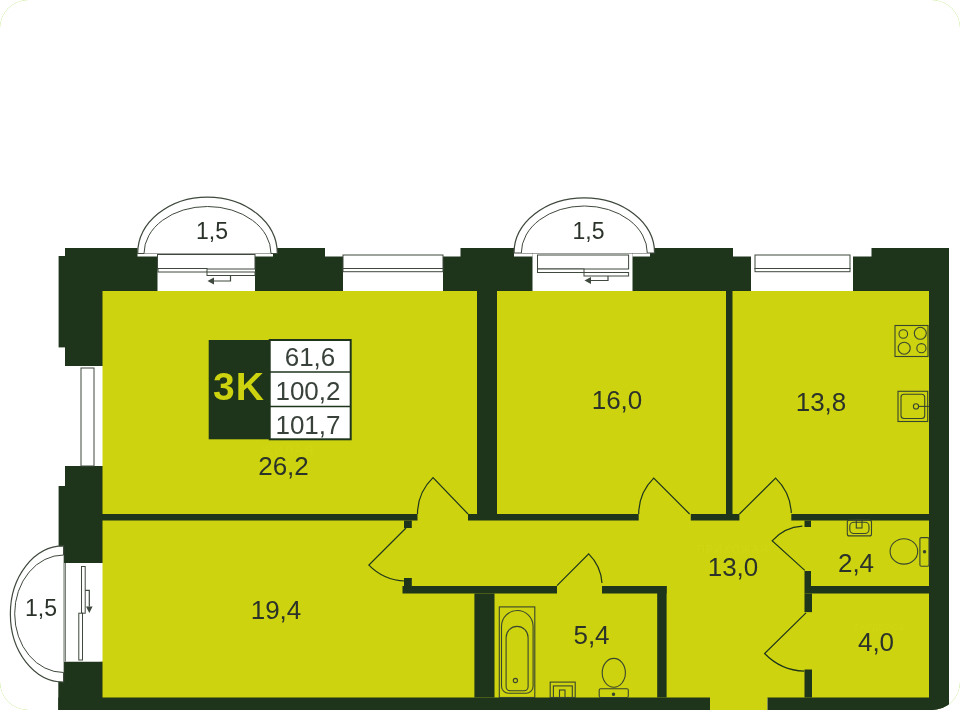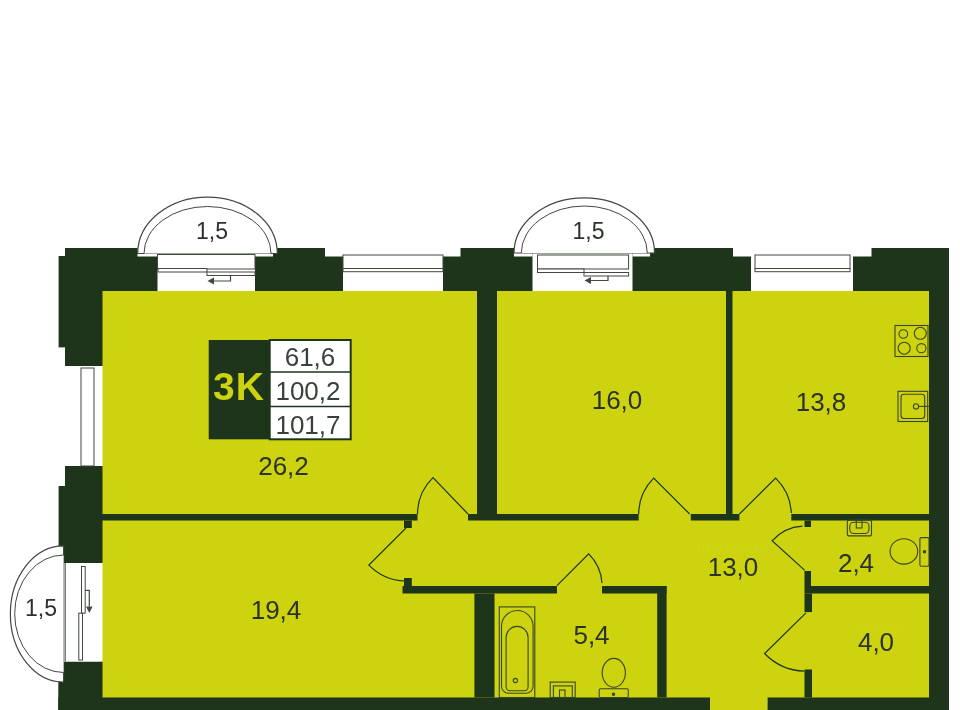--- a/index.html
+++ b/index.html
@@ -1,16 +1,16 @@
 <!DOCTYPE html>
 <html><head>
 <meta charset="utf-8">
 <style>
   html,body{margin:0;padding:0;background:#fff;}
-  .page{position:relative;width:960px;height:710px;background:#84cc16;overflow:hidden;}
+  .page{position:relative;width:960px;height:710px;background:#84cc16;overflow:hidden;border-radius:28px;}
   svg{display:block;}
   text{font-family:"Liberation Sans",sans-serif;}
 </style>
 </head>
 <body>
 <div class="page">
 <svg width="960" height="710" viewBox="0 0 960 710">
 
 <rect x="0" y="0" width="960" height="710" fill="#ffffff"></rect>
 

